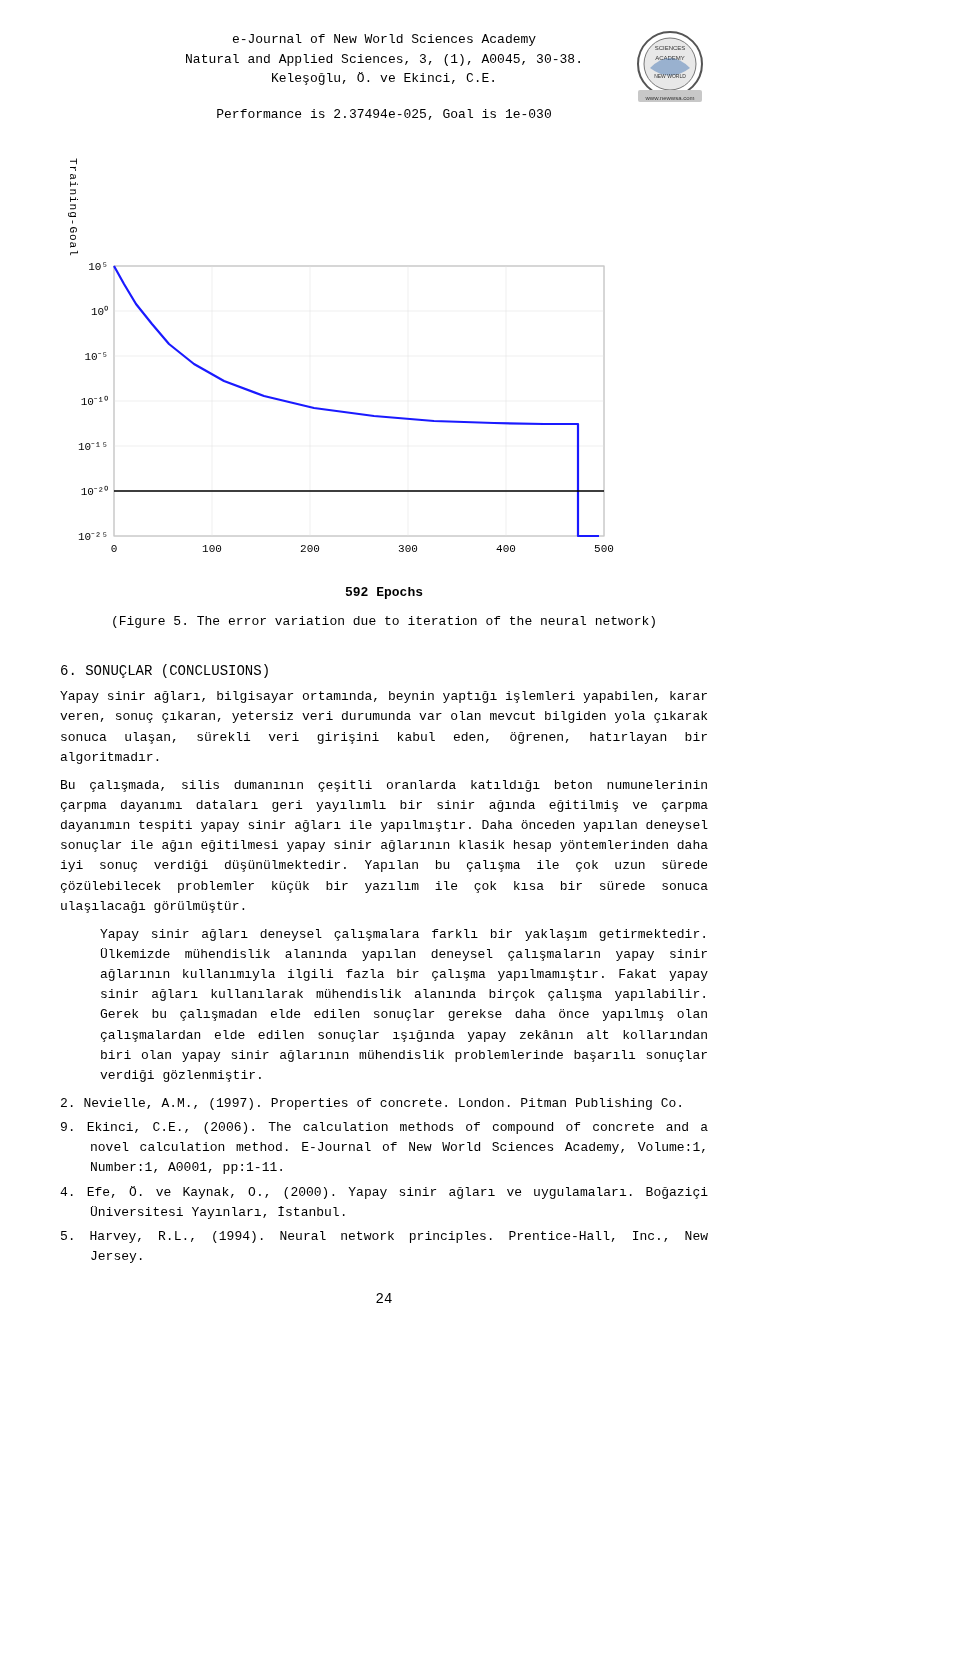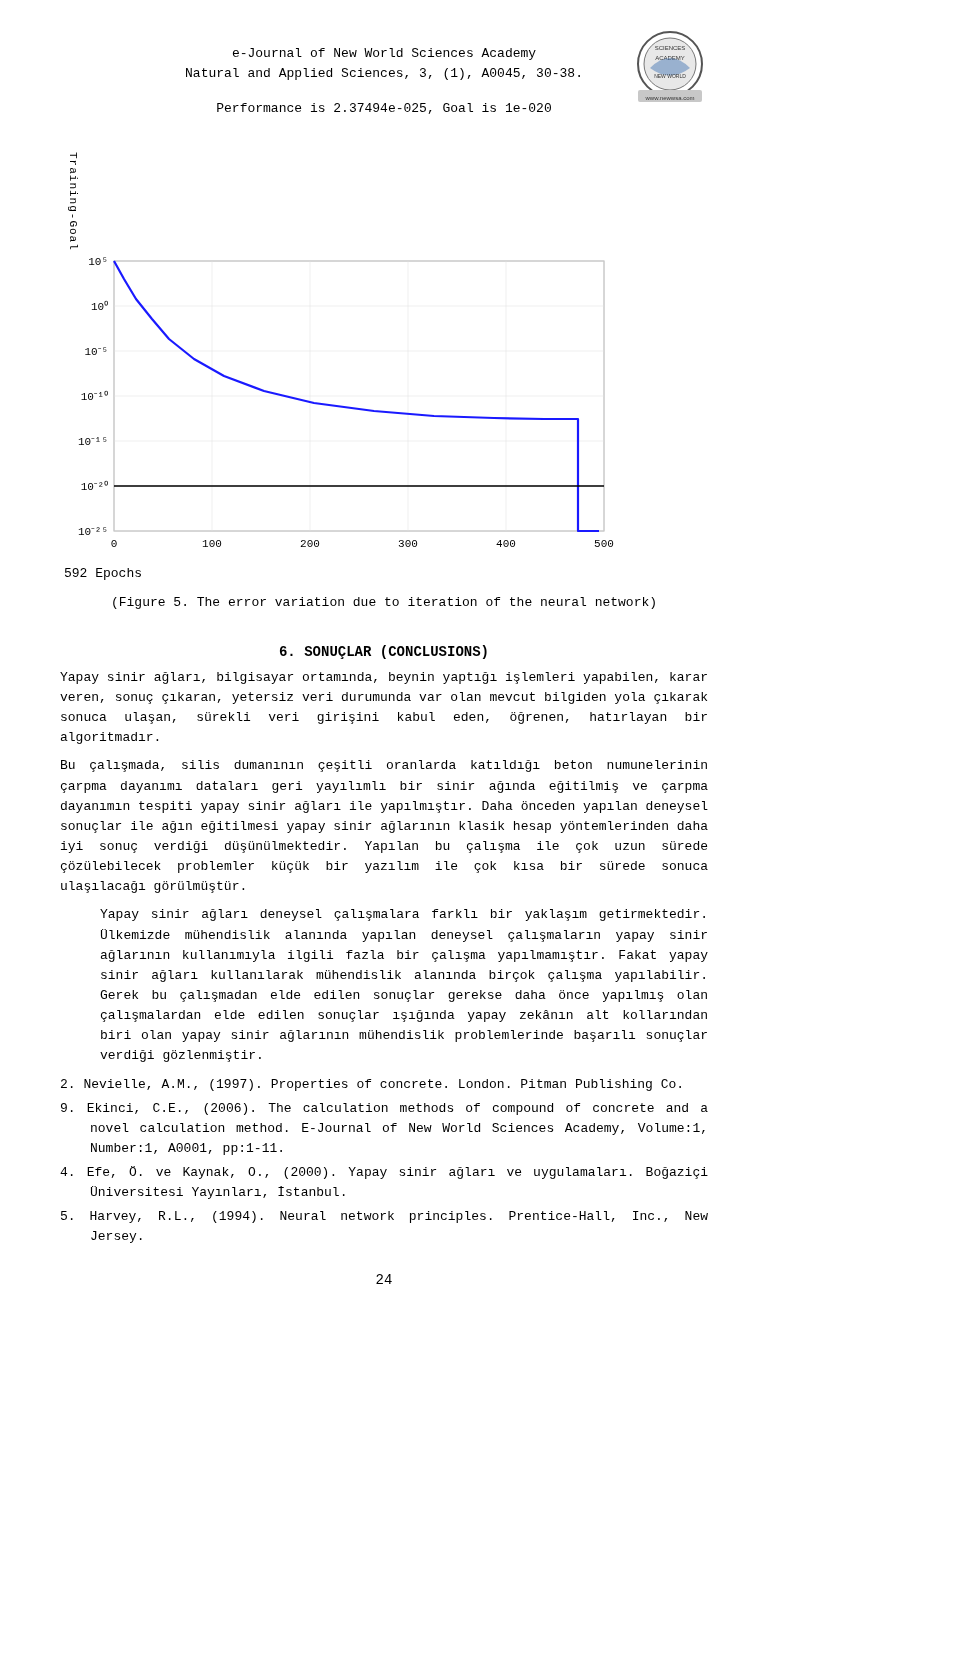--- a/index.html
+++ b/index.html
@@ -8,21 +8,21 @@
       font-family: 'Courier New', Courier, monospace;
       width: 960px;
       min-height: 1674px;
       position: relative;
       color: #000;
     }
 
     .page {
       width: 768px;
       min-height: 1674px;
-      padding: 44px 60px 50px 60px;
+      padding: 30px 60px 50px 60px;
       position: relative;
     }
 
     
     .header {
       text-align: center;
       margin-bottom: 18px;
       font-size: 13px;
       line-height: 1.5;
     }
@@ -68,37 +68,38 @@
       position: relative;
       flex: 1;
     }
 
     
     .chart-svg {
       display: block;
     }
 
     .x-axis-label {
-      text-align: left;
-      font-size: 13px;
-      margin-top: 5px;
+      text-align: center;
+      font-size: 13px;
+      margin-top: 19px;
       margin-bottom: 6px;
+      font-weight: bold;
     }
 
     .figure-caption {
       text-align: center;
       font-size: 13px;
       margin-bottom: 4px;
     }
 
     
     .section-title {
       font-size: 14px;
-      font-weight: bold;
-      text-align: center;
+      font-weight: normal;
+      text-align: left;
       margin: 12px 0 8px 0;
     }
 
     .body-text {
       font-size: 13px;
       line-height: 1.55;
       text-align: justify;
       margin-bottom: 8px;
     }
 
@@ -125,39 +126,40 @@
   </style>
 </head>
 <body>
 
 <div class="page">
 
   
   <div class="header">
     <div>e-Journal of New World Sciences Academy</div>
     <div>Natural and Applied Sciences, 3, (1), A0045, 30-38.</div>
+    <div>Keleşoğlu, Ö. ve Ekinci, C.E.</div>
   </div>
 
   
   <div class="header-logo">
     <svg width="80" height="80" viewBox="0 0 80 80">
       <circle cx="40" cy="36" r="32" fill="none" stroke="#555" stroke-width="2"></circle>
       <circle cx="40" cy="36" r="26" fill="#e8e8e8" stroke="#777" stroke-width="1"></circle>
       <text x="40" y="22" text-anchor="middle" font-size="6" fill="#333" font-family="Arial">SCIENCES</text>
       <text x="40" y="32" text-anchor="middle" font-size="6" fill="#333" font-family="Arial">ACADEMY</text>
       <path d="M20 40 Q40 20 60 40 Q40 55 20 40Z" fill="#4a7ab5" opacity="0.5"></path>
       <text x="40" y="50" text-anchor="middle" font-size="5" fill="#333" font-family="Arial">NEW WORLD</text>
       <rect x="8" y="62" width="64" height="12" rx="2" fill="#c8c8c8"></rect>
       <text x="40" y="72" text-anchor="middle" font-size="6" fill="#333" font-family="Arial">www.newwsa.com</text>
     </svg>
   </div>
 
   
   <div class="chart-section">
-    <div class="chart-title">Performance is 2.37494e-025, Goal is 1e-020</div>
+    <div class="chart-title">Performance is 2.37494e-025, Goal is 1e-030</div>
 
     <div class="chart-wrap">
 
       <div class="y-axis-label">
         <span style="font-size:11px; writing-mode:vertical-rl; transform:rotate(180deg); letter-spacing:1px;">Training-Goal</span>
       </div>
 
       <div class="chart-inner">
         <svg class="chart-svg" width="560" height="310">
 

